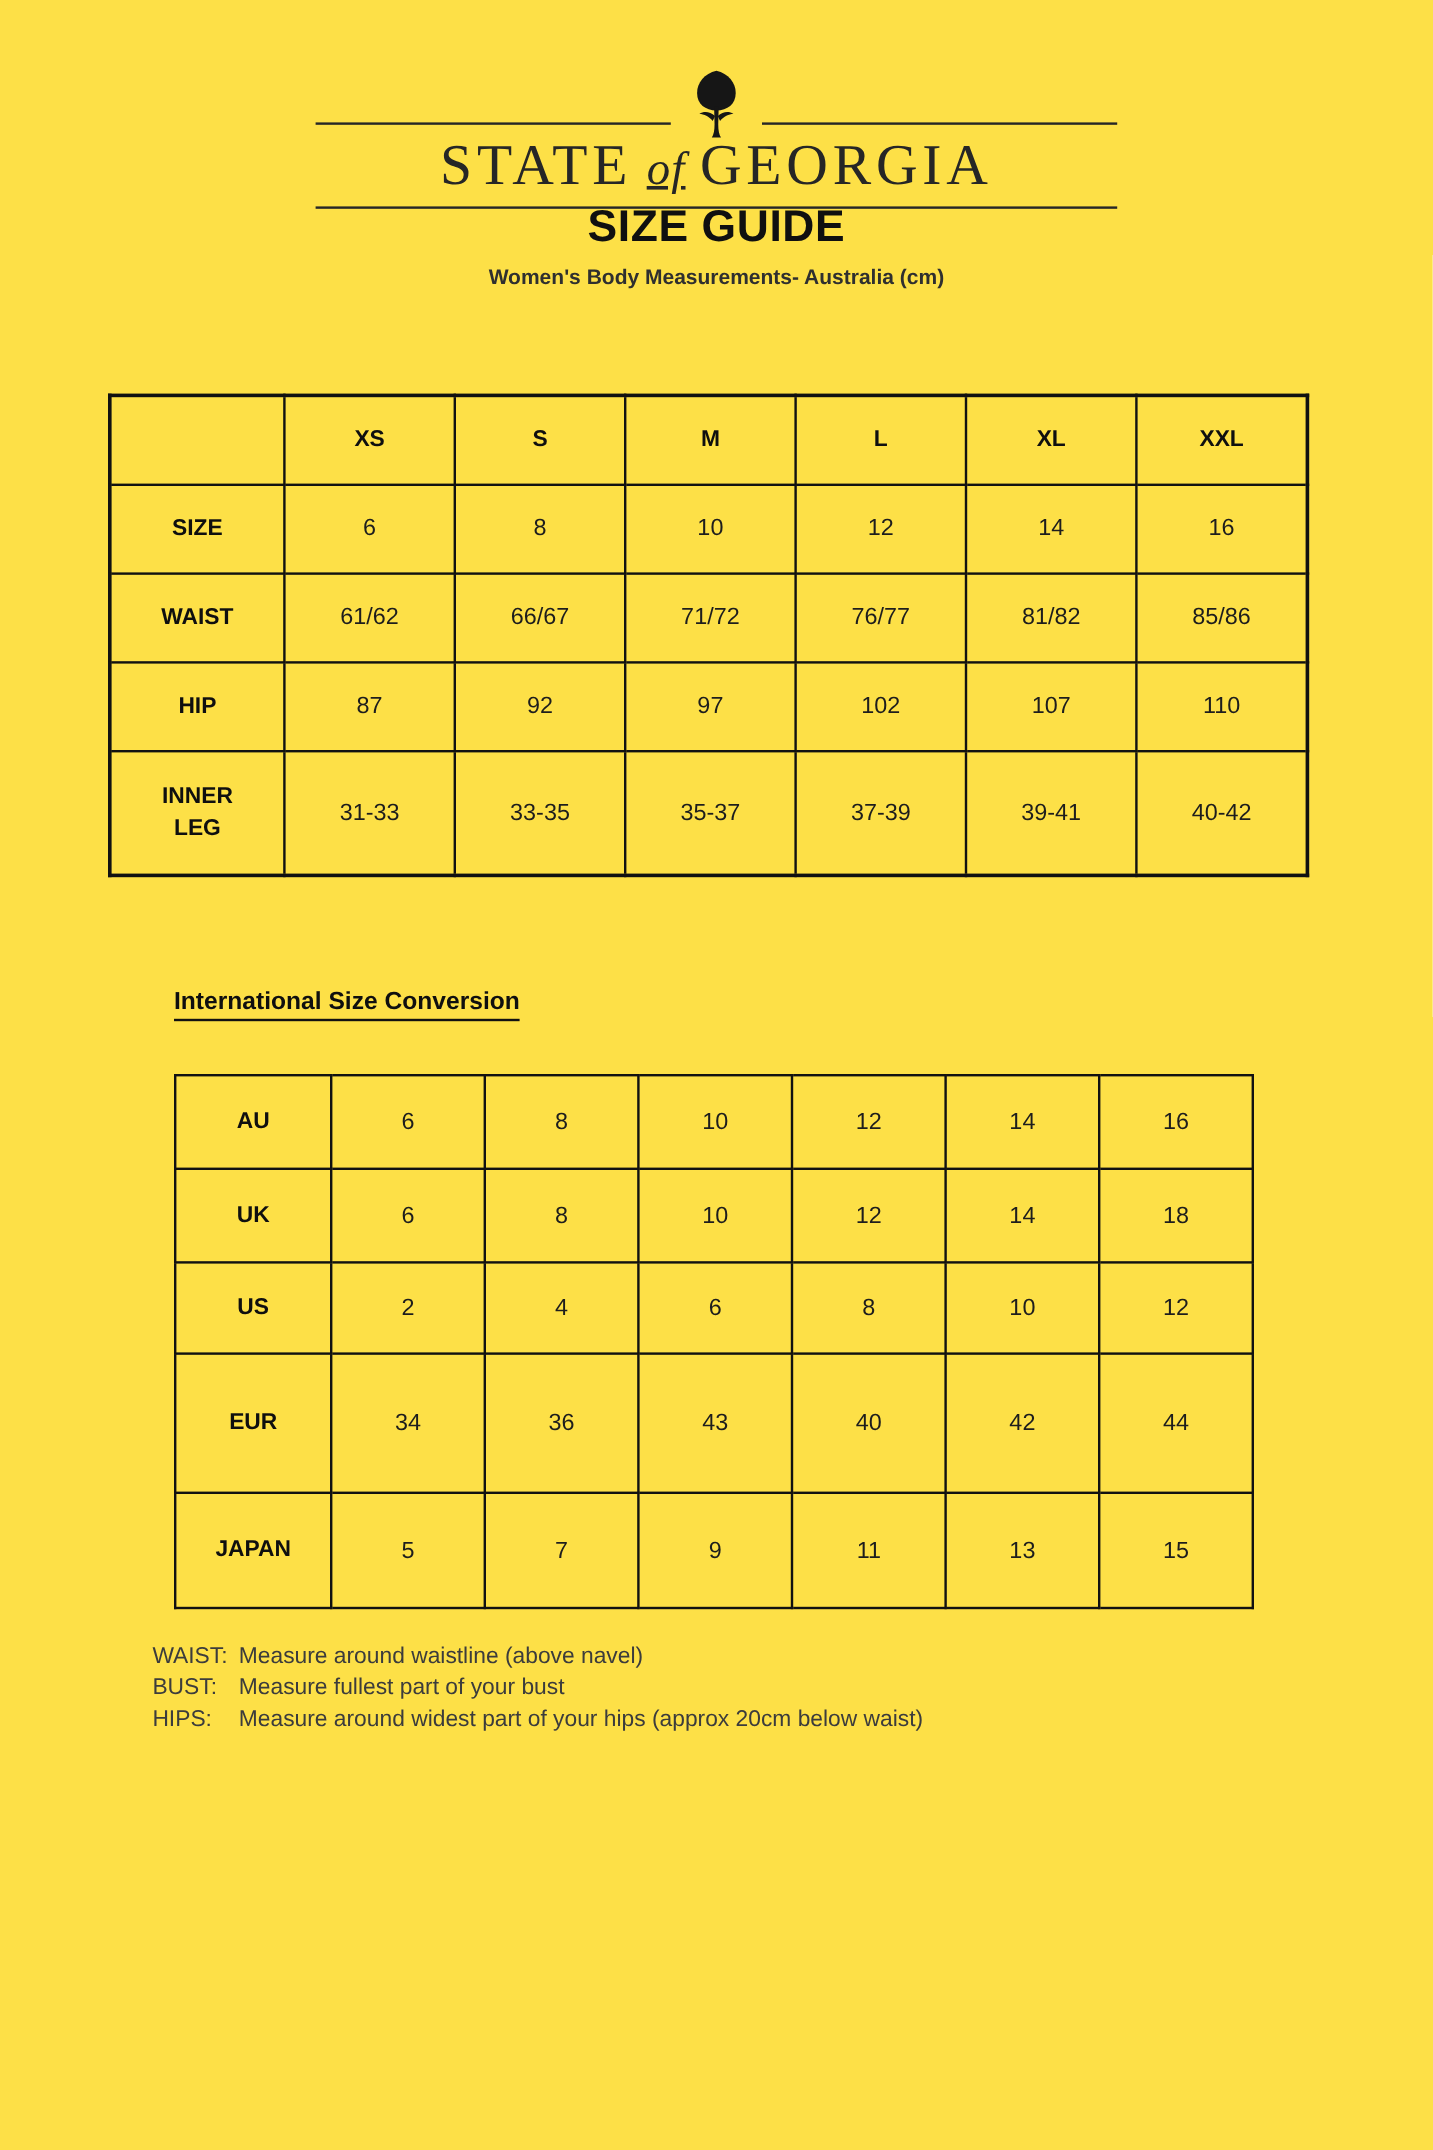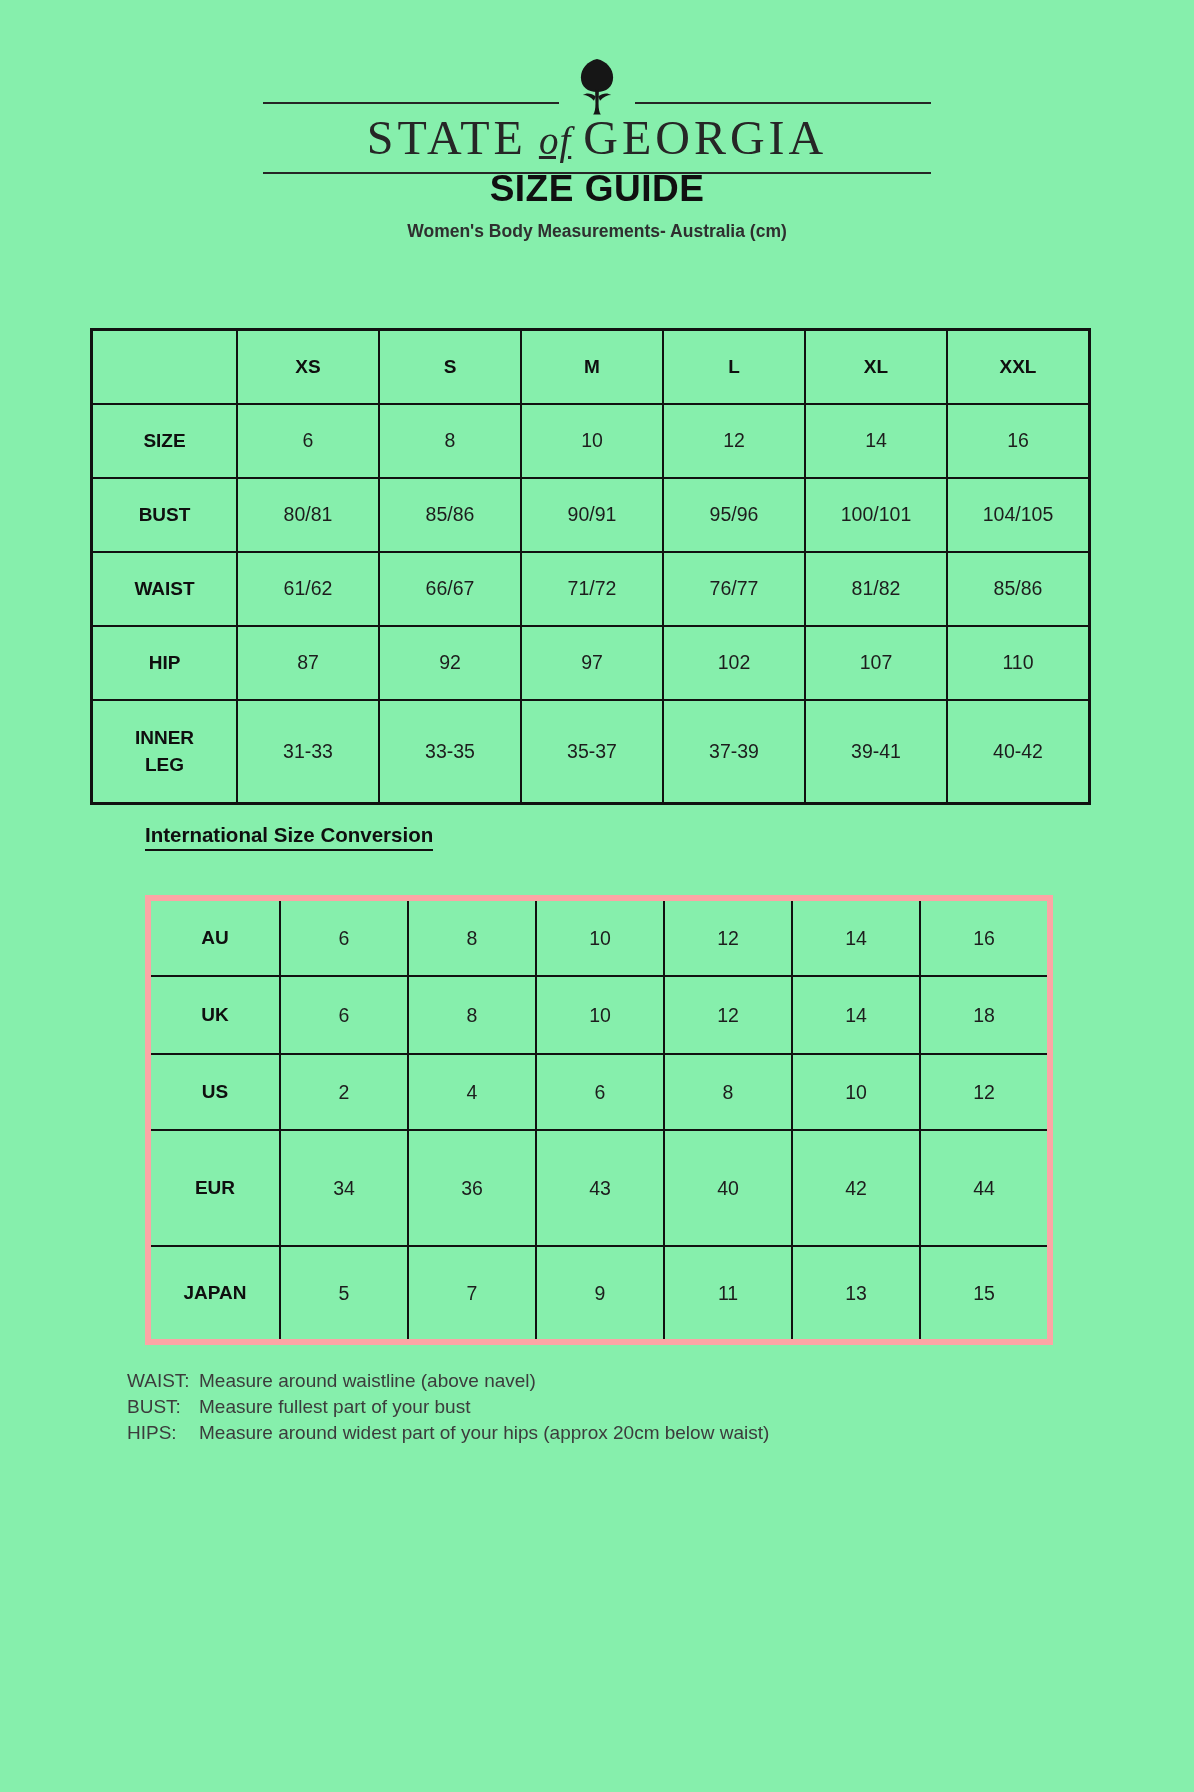--- a/index.html
+++ b/index.html
@@ -2,21 +2,21 @@
 <html><head>
 <meta charset="utf-8">
 <style>
   html,body { margin:0; padding:0; background:#ffffff; }
   body {
     width:1194px; height:1792px;
     font-family:"Liberation Sans","DejaVu Sans",sans-serif;
     color:#1d1d1d;
     -webkit-font-smoothing:antialiased;
   }
-  .page { position:relative; width:1194px; height:1792px; background:#86efac; overflow:hidden; }
+  .page { position:relative; width:1194px; height:1792px; background:#fde047; overflow:hidden; }
 
   
   .logo { position:absolute; top:56px; left:0; width:100%;
           display:flex; flex-direction:column; align-items:center; }
   .logo-rule-row { position:relative; width:668px; height:50px; }
   .logo-line { position:absolute; top:46px; width:calc(50% - 38px);
                border-top:2.5px solid #262626; }
   .logo-line.left  { left:0; }
   .logo-line.right { right:0; }
   .tree { position:absolute; left:50%; transform:translateX(-50%); top:2px; }
@@ -40,21 +40,21 @@
   .t1 th { width:140px; }
   .t1 th.corner { width:143px; }
   .t1 tr    { height:74px; }
   .t1 tr.tall { height:104px; }
   .t1 .row-label { padding:0 28px; line-height:1.45; }
 
   .conv-heading { position:absolute; top:823px; left:145px;
     font-size:20.5px; font-weight:700; color:#0f0f0f;
     border-bottom:2.5px solid #111; padding-bottom:2px; }
 
-  .t2 { position:absolute; top:895px; left:145px; border:6px solid #fca5a5; }
+  .t2 { position:absolute; top:895px; left:145px; border:2px solid #fca5a5; }
   .t2 td { font-size:19.5px; }
   .t2 .row-label { font-weight:700; font-size:19px; color:#0f0f0f; width:128px; }
   .t2 td.val { width:126px; }
   .t2 tr.r0, .t2 tr.r1 { height:78px; }
   .t2 tr.r2 { height:76px; }
   .t2 tr.r3 { height:116px; }
   .t2 tr.r4 { height:96px; }
 
   
   .notes { position:absolute; top:1368px; left:127px; font-size:19px;
@@ -107,29 +107,20 @@
     <tr>
       <td class="row-label">SIZE</td>
       <td>6</td>
       <td>8</td>
       <td>10</td>
       <td>12</td>
       <td>14</td>
       <td>16</td>
     </tr>
     <tr>
-      <td class="row-label">BUST</td>
-      <td>80/81</td>
-      <td>85/86</td>
-      <td>90/91</td>
-      <td>95/96</td>
-      <td>100/101</td>
-      <td>104/105</td>
-    </tr>
-    <tr>
       <td class="row-label">WAIST</td>
       <td>61/62</td>
       <td>66/67</td>
       <td>71/72</td>
       <td>76/77</td>
       <td>81/82</td>
       <td>85/86</td>
     </tr>
     <tr>
       <td class="row-label">HIP</td>

